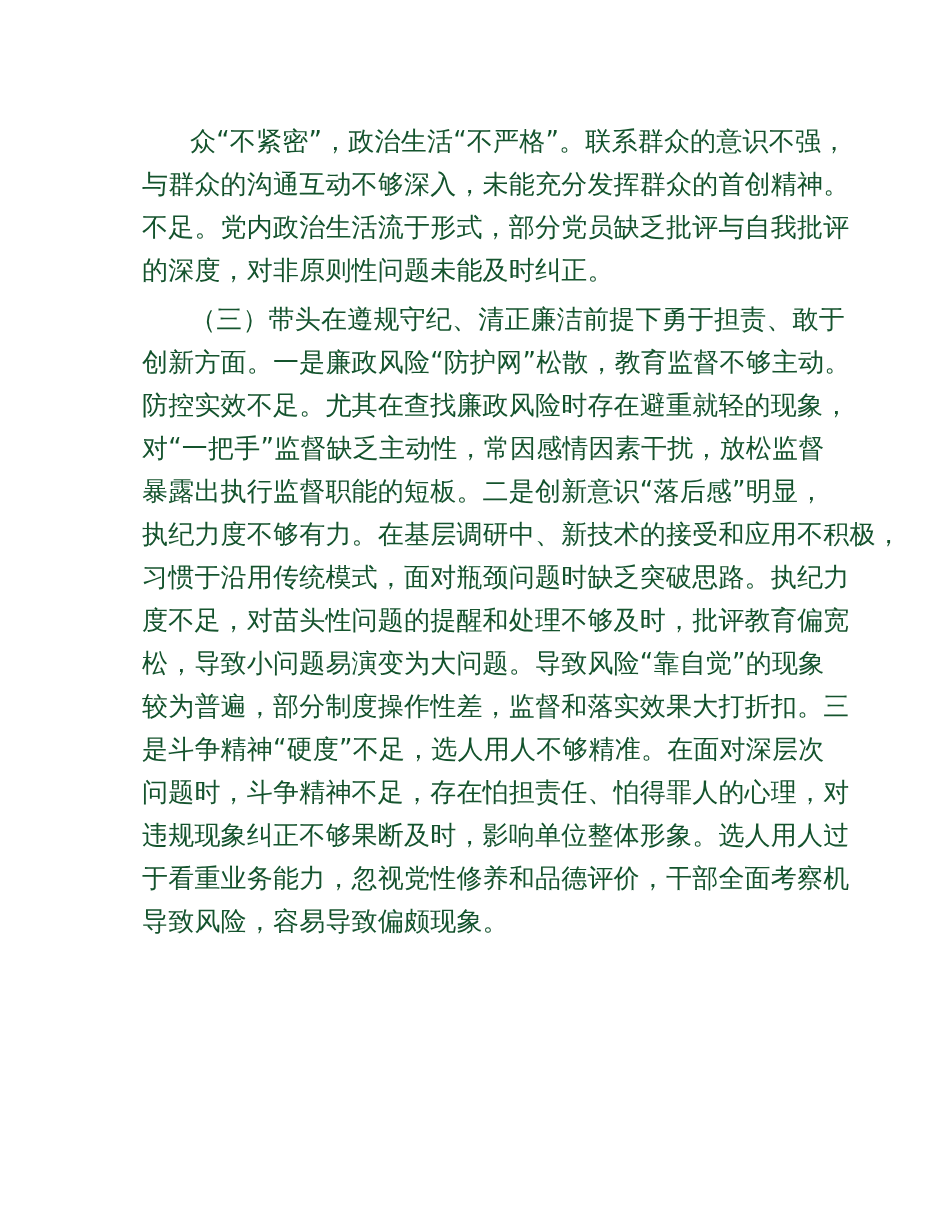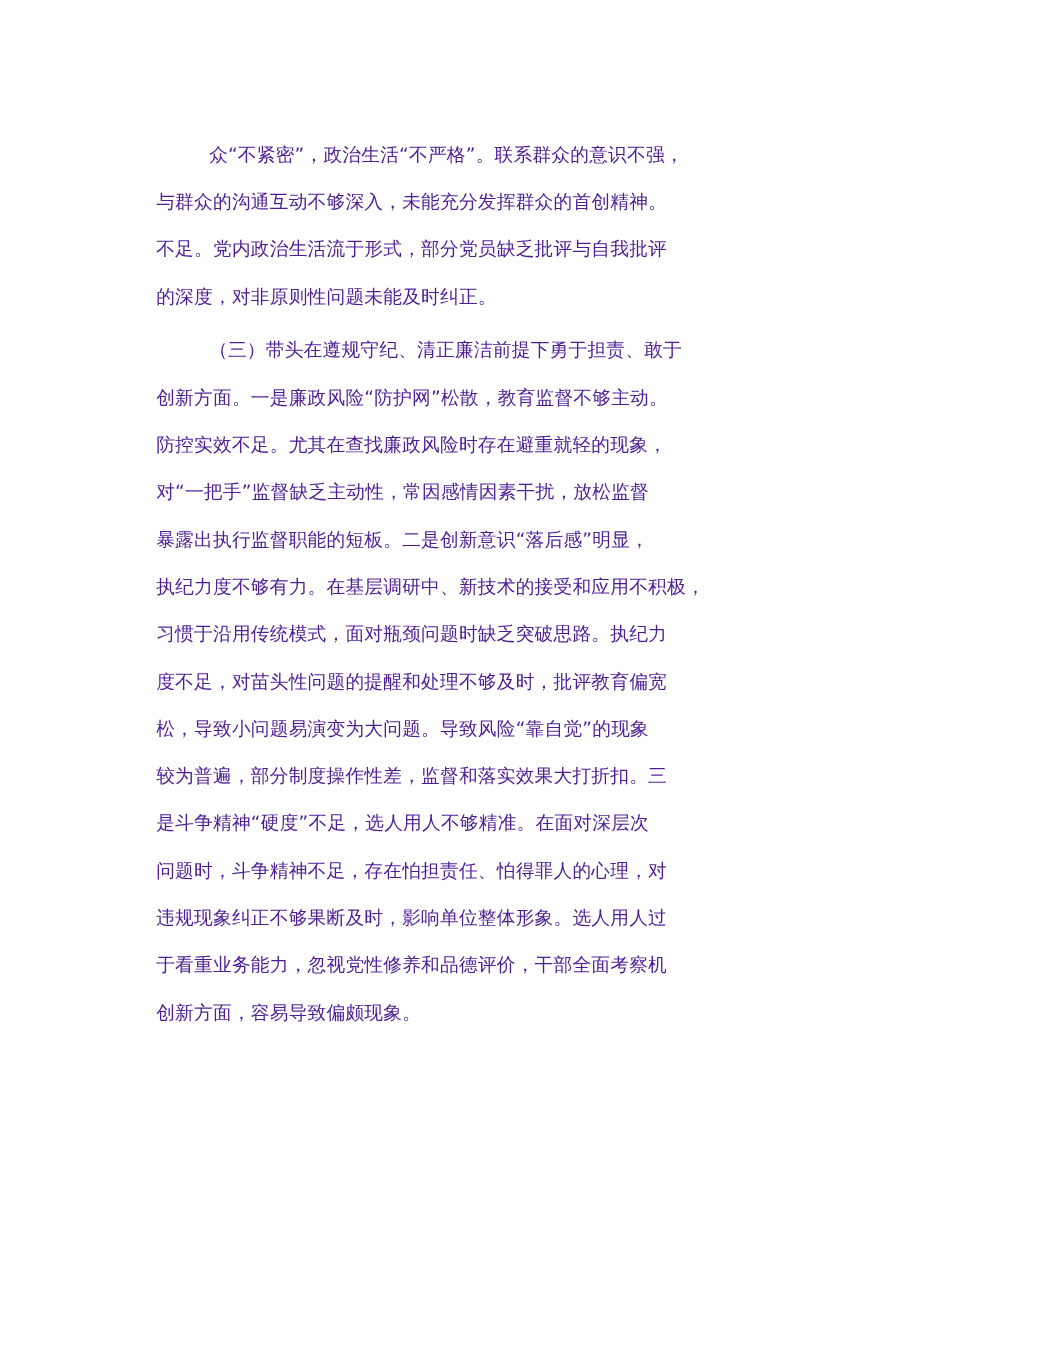--- a/index.html
+++ b/index.html
@@ -1,20 +1,20 @@
 <!DOCTYPE html>
 <html><head>
 <meta charset="utf-8">
 <style>
   html, body { margin: 0; padding: 0; background: #ffffff; }
   body { width: 950px; height: 1230px; position: relative; overflow: hidden; }
   .page {
     position: absolute; left: 142px; top: 120px; width: 690px;
     font-family: "DejaVu Sans", "Liberation Sans", sans-serif;
-    font-size: 17px; color: #4c1d95; line-height: 43px;
+    font-size: 26px; color: #14532d; line-height: 43px;
   }
   .line { white-space: nowrap; height: 43px; letter-spacing: 0.2px; }
   .indent { padding-left: 48px; }
   .gap { height: 6px; }
 </style>
 </head>
 <body>
 
 <div class="page">
   <div>
@@ -32,16 +32,16 @@
     <div class="line">暴露出执行监督职能的短板。二是创新意识“落后感”明显，</div>
     <div class="line">执纪力度不够有力。在基层调研中、新技术的接受和应用不积极，</div>
     <div class="line">习惯于沿用传统模式，面对瓶颈问题时缺乏突破思路。执纪力</div>
     <div class="line">度不足，对苗头性问题的提醒和处理不够及时，批评教育偏宽</div>
     <div class="line">松，导致小问题易演变为大问题。导致风险“靠自觉”的现象</div>
     <div class="line">较为普遍，部分制度操作性差，监督和落实效果大打折扣。三</div>
     <div class="line">是斗争精神“硬度”不足，选人用人不够精准。在面对深层次</div>
     <div class="line">问题时，斗争精神不足，存在怕担责任、怕得罪人的心理，对</div>
     <div class="line">违规现象纠正不够果断及时，影响单位整体形象。选人用人过</div>
     <div class="line">于看重业务能力，忽视党性修养和品德评价，干部全面考察机</div>
-    <div class="line">创新方面，容易导致偏颇现象。</div>
+    <div class="line">导致风险，容易导致偏颇现象。</div>
     <div class="line"></div>
   </div>
 </div>
 
 </body></html>

